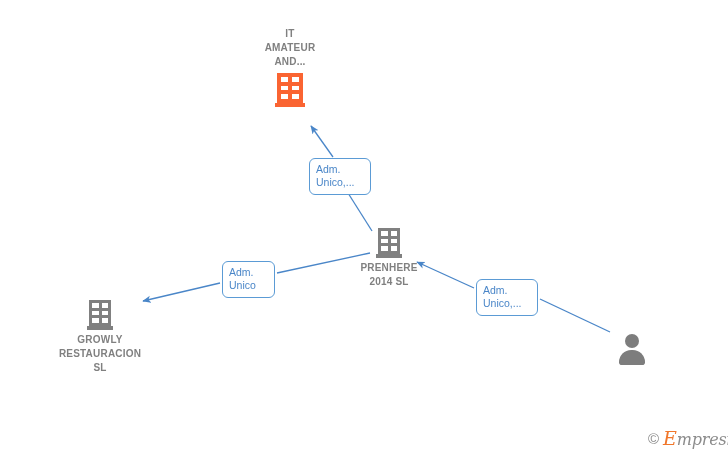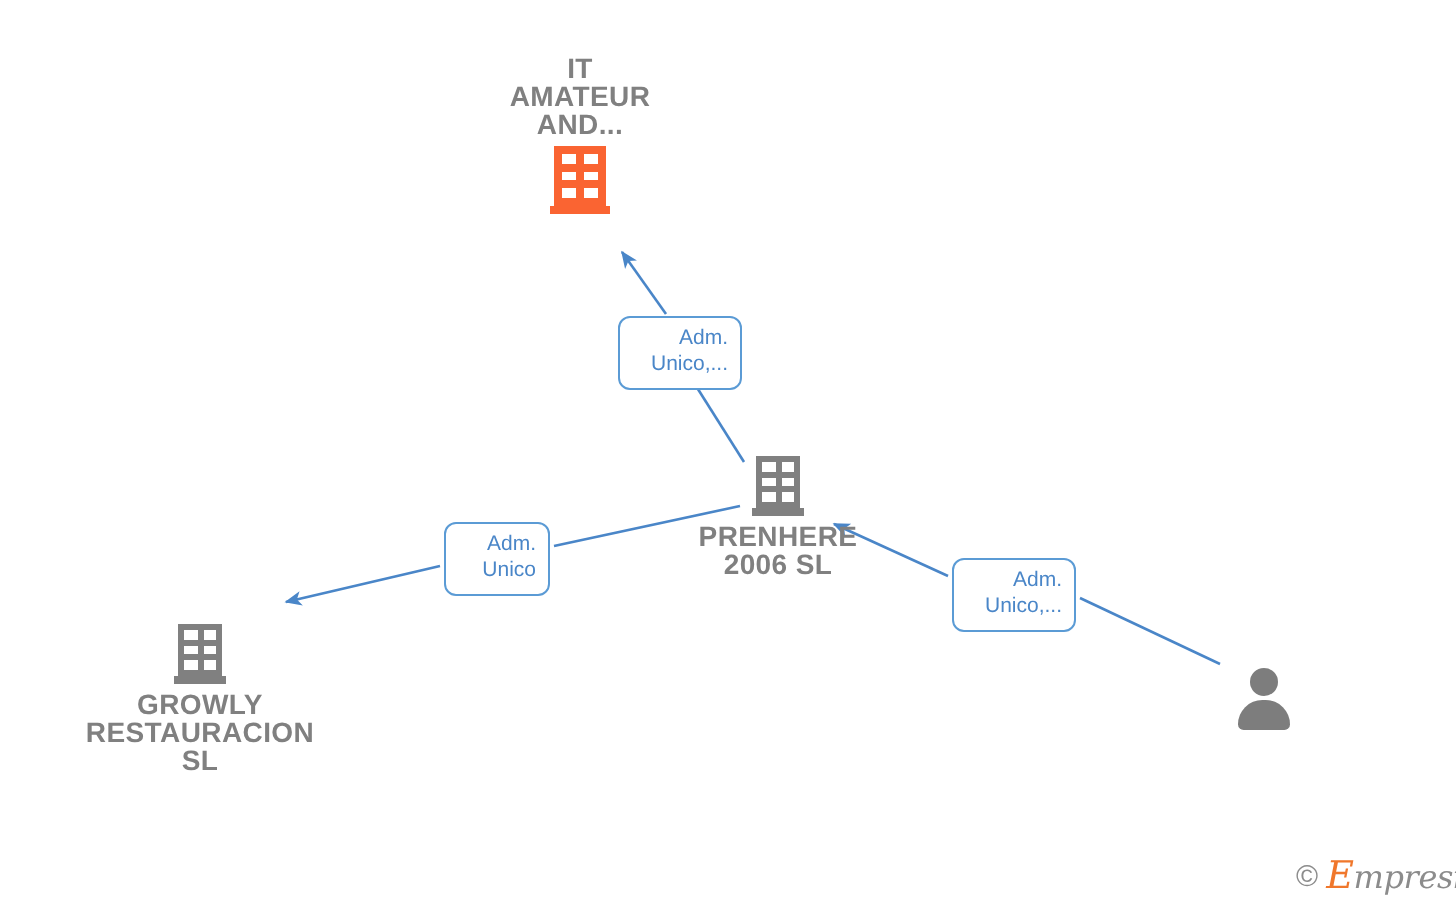--- a/index.html
+++ b/index.html
@@ -29,21 +29,21 @@
   
   .node {
     position: absolute;
     display: flex;
     flex-direction: column;
     align-items: center;
     width: 150px;
     margin-left: -75px;
   }
   .node-label {
-    font-size: 14px;
+    font-size: 10px;
     line-height: 14px;
     color: #808080;
     text-align: center;
     font-weight: bold;
     letter-spacing: 0.2px;
     white-space: pre-line;
   }
   .node-label.person-name {
     font-weight: normal;
     font-size: 12px;
@@ -102,21 +102,21 @@
   
   .rel-box {
     position: absolute;
     box-sizing: border-box;
     border: 1px solid #5b9bd5;
     border-radius: 6px;
     background: #ffffff;
     color: #4a86c8;
     font-size: 10.5px;
     line-height: 13px;
-    text-align: right;
+    text-align: left;
     padding: 4px 6px 5px 6px;
     white-space: pre-line;
     z-index: 5;
   }
 
   
   #watermark {
     position: absolute;
     display: flex;
     align-items: center;
@@ -188,24 +188,24 @@
         <div class="win"></div>
         <div class="win"></div>
         <div class="win"></div>
         <div class="win"></div>
         <div class="door"></div>
         <div class="win"></div>
       </div>
       <div class="base" style="height:4px; background:#808080;"></div>
     </div>
     <div class="node-label below">PRENHERE
-2006  SL</div>
-  </div>
-
-  <div class="node" style="left:100px; top:312px;">
+2014  SL</div>
+  </div>
+
+  <div class="node" style="left:100px; top:300px;">
     <div class="bldg" style="width:26px; height:30px;">
       <div class="body" style="width:22px; height:26px; background:#808080;
                   padding:3px 3px; gap:3px 3px;
                   grid-template-rows:1fr 1fr 1fr;">
         <div class="win"></div>
         <div class="win"></div>
         <div class="win"></div>
         <div class="win"></div>
         <div class="door"></div>
         <div class="win"></div>

